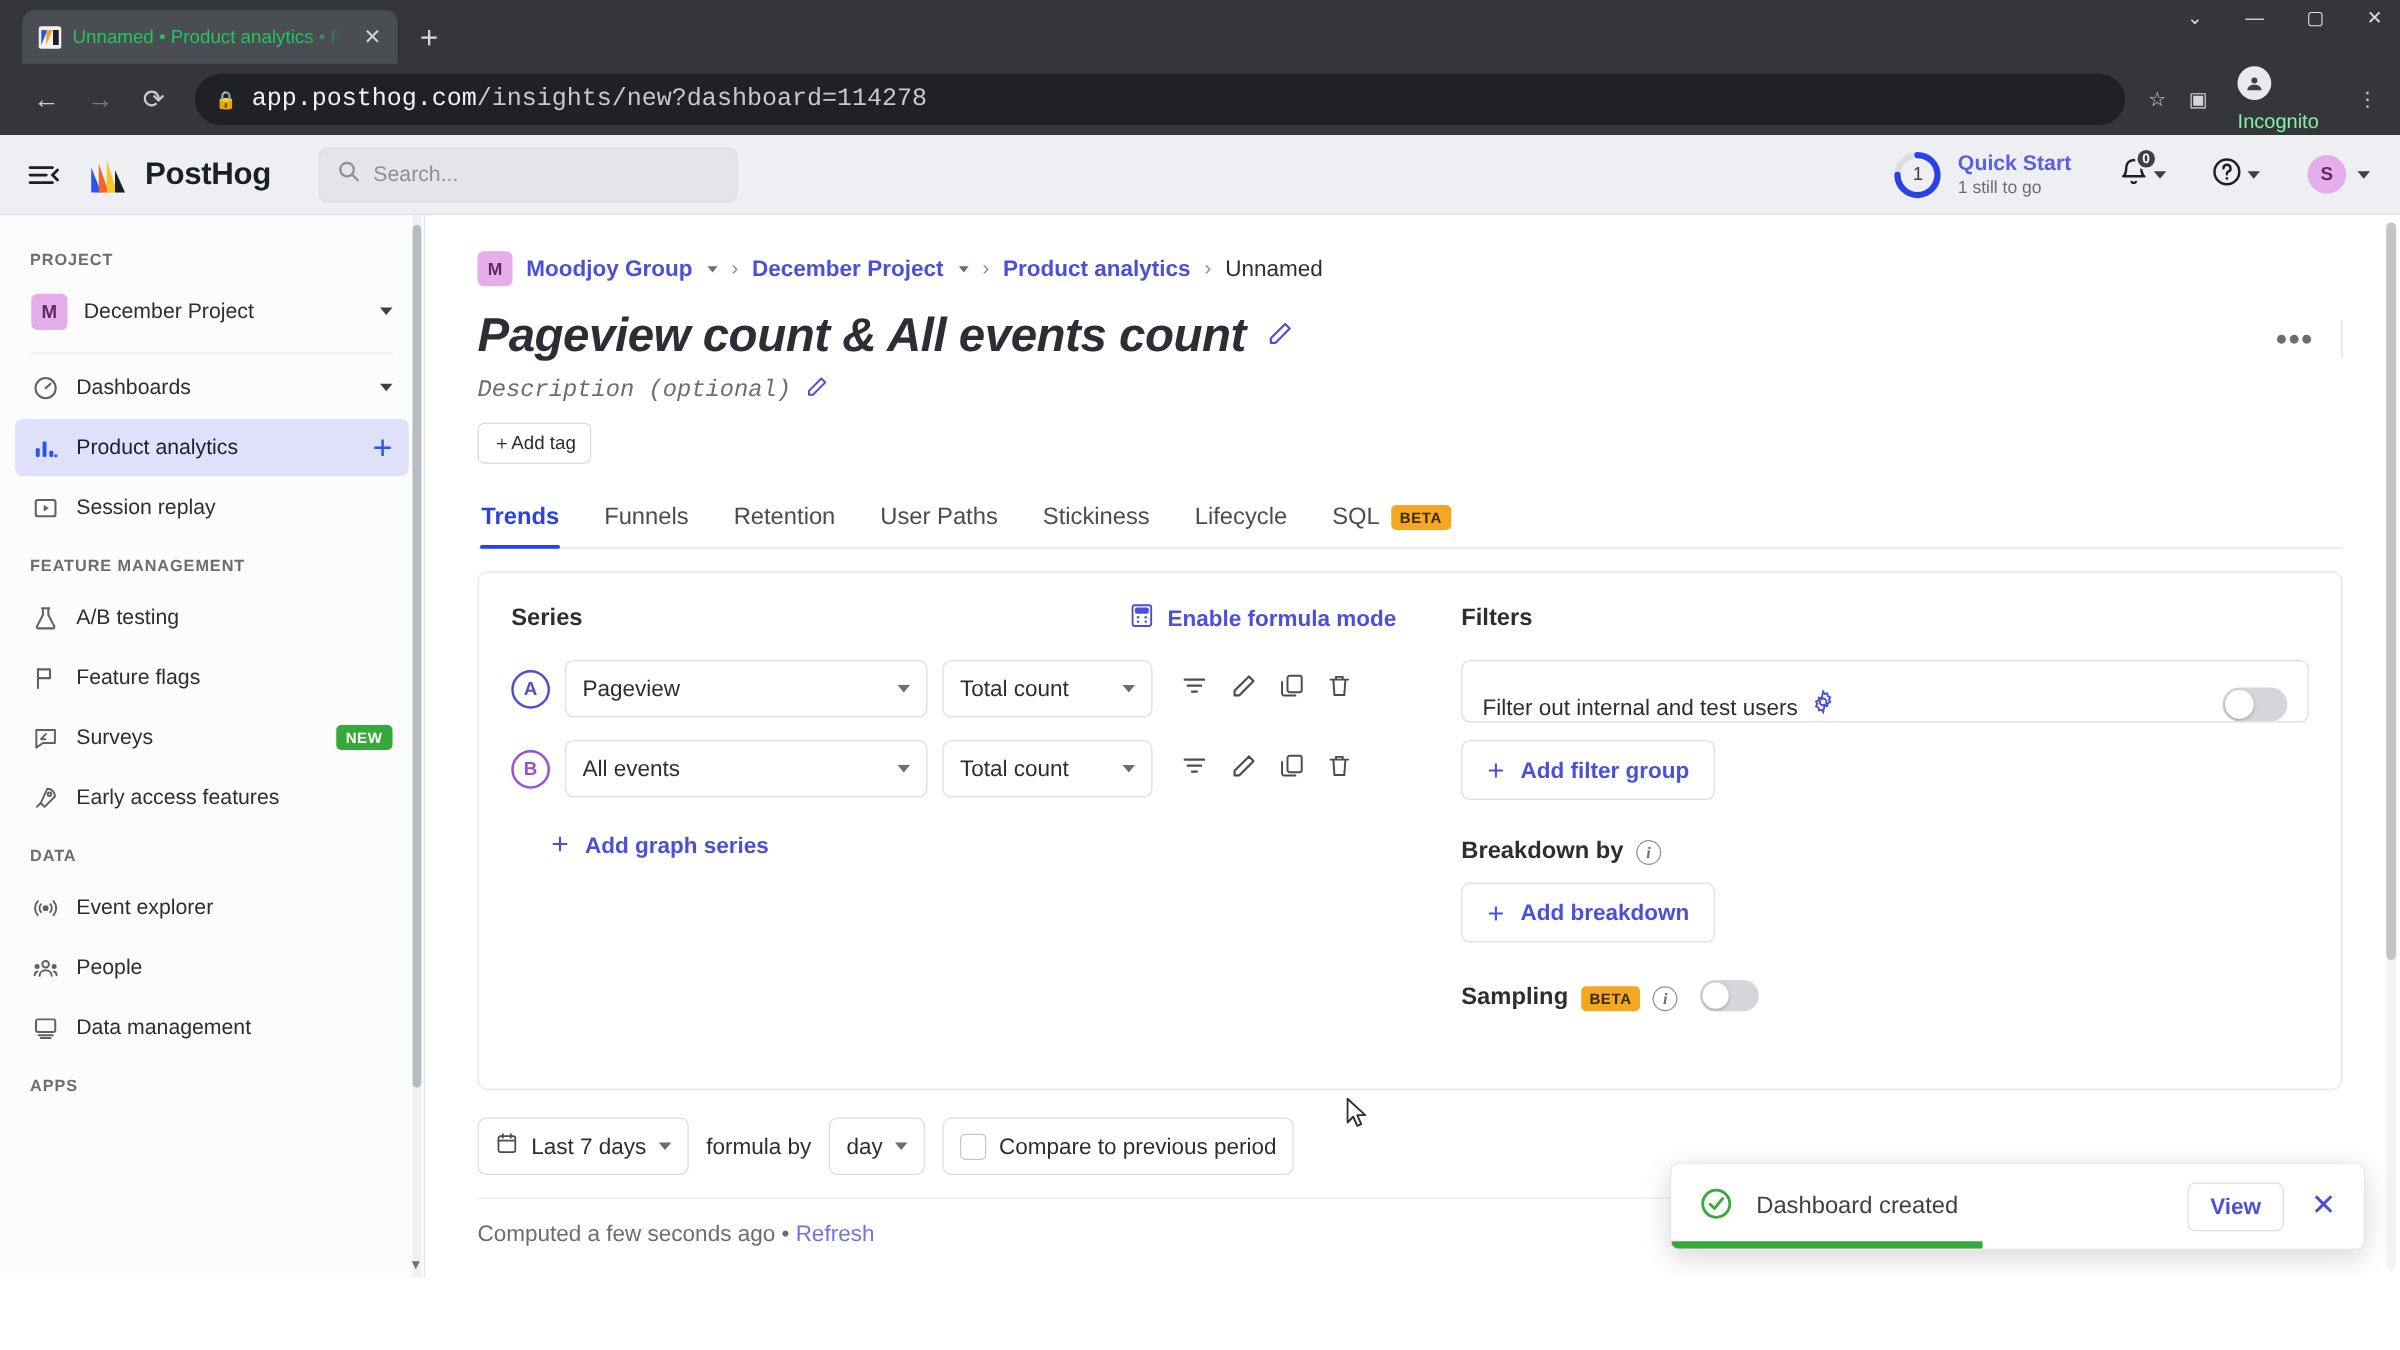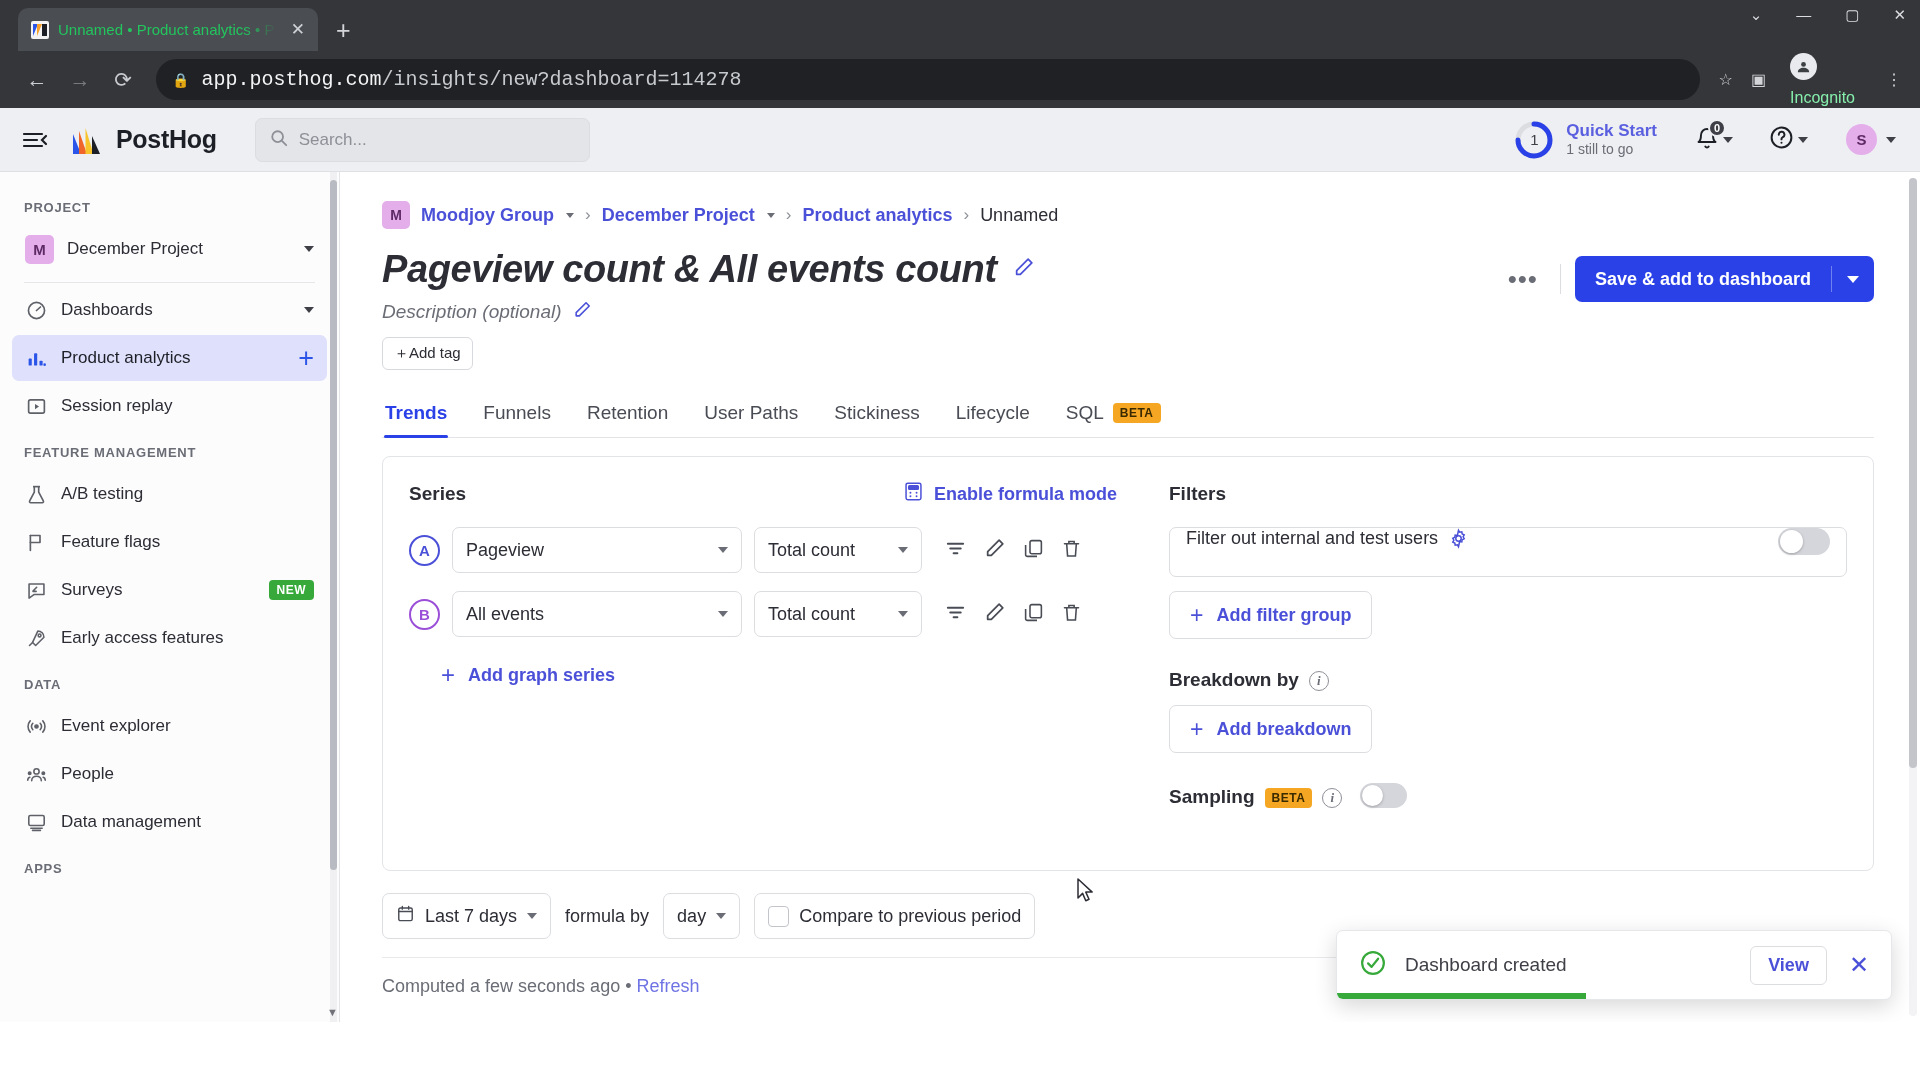--- a/index.html
+++ b/index.html
@@ -157,21 +157,21 @@
   .bc-caret { width: 0; height: 0; border-left: 4px solid transparent; border-right: 4px solid transparent;
               border-top: 5px solid #6b6d76; margin-left: 1px; }
 
   .title-row { display: flex; align-items: flex-start; margin-top: 16px; }
   .title-block { flex: 1; min-width: 0; }
   .page-title {
     font-size: 38px; font-weight: 700; font-style: italic; color: #2c2d35;
     display: inline-block; vertical-align: middle; letter-spacing: -.4px;
   }
   .pencil { color: #4b50d8; font-size: 22px; margin-left: 12px; display: inline-block; vertical-align: middle; }
-  .desc-row { display: flex; align-items: center; gap: 11px; margin-top: 9px; }
+  .desc-row { display: flex; align-items: center; gap: 11px; margin-top: 9px; font-family: Liberation Mono, monospace; }
   .desc-text { font-size: 19px; font-style: italic; color: #6b6d76; }
   .tag-btn {
     margin-top: 14px; display: inline-flex; align-items: center; gap: 3px;
     border: 1px solid #d8d9de; border-radius: 6px; padding: 6px 11px;
     font-size: 15px; color: #2c2d35; background: #fff;
   }
   .title-actions { display: flex; align-items: center; gap: 14px; padding-top: 8px; }
   .dots-btn { font-size: 26px; color: #6b6d76; line-height: 0.4; padding: 10px 8px; letter-spacing: 1px; }
   .vert-sep { width: 1px; height: 30px; background: #dcdde1; }
   .save-btn {
@@ -225,21 +225,21 @@
   .sel-math { width: 168px; flex: 0 0 168px; }
   .row-icons { display: flex; align-items: center; gap: 17px; margin-left: 10px; color: #4a4c55; }
   .add-series {
     display: flex; align-items: center; gap: 13px; color: #4b50d8; font-size: 18px; font-weight: 600;
     margin-top: 26px; padding-left: 32px;
   }
   .add-series .p { font-size: 24px; font-weight: 300; line-height: 1; }
 
   .filter-pill {
     margin-top: 18px; height: 50px; border: 1px solid #dcdde1; border-radius: 7px; background: #fff;
-    display: flex; align-items: flex-start; padding: 0 16px; gap: 10px;
+    display: flex; align-items: flex-end; padding: 0 16px; gap: 10px;
   }
   .filter-pill .t { font-size: 18px; color: #2c2d35; }
   .toggle {
     width: 52px; height: 27px; border-radius: 14px; background: #d5d6db; position: relative;
     flex: 0 0 52px; margin-left: auto;
   }
   .toggle .knob { position: absolute; left: 2px; top: 2px; width: 23px; height: 23px; border-radius: 50%;
                   background: #fff; box-shadow: 0 1px 3px rgba(0,0,0,.25); }
   .toggle.sm { width: 47px; height: 25px; flex: 0 0 47px; margin-left: 0; }
   .toggle.sm .knob { width: 21px; height: 21px; }
@@ -574,27 +574,20 @@
                 <svg width="19" height="19" viewBox="0 0 24 24" fill="none" stroke="#4b50d8" stroke-width="2" stroke-linecap="round" stroke-linejoin="round">
                   <path d="M16.5 3.5l4 4L8 20H4v-4z"></path>
                 </svg>
               </span>
             </div>
             <div class="tag-btn">＋Add tag</div>
           </div>
           <div class="title-actions">
             <div class="dots-btn">•••</div>
             <div class="vert-sep"></div>
-            <div class="save-btn">
-              <span class="lbl">Save &amp; add to dashboard</span>
-              <span class="split"></span>
-              <span class="car">
-                  <span class="car-white"></span>
-                </span>
-            </div>
           </div>
         </div>
 
         <div class="tabs">
           <div class="tab-item active">
               <span>Trends</span>
             </div>
           <div class="tab-item">
               <span>Funnels</span>
             </div>

